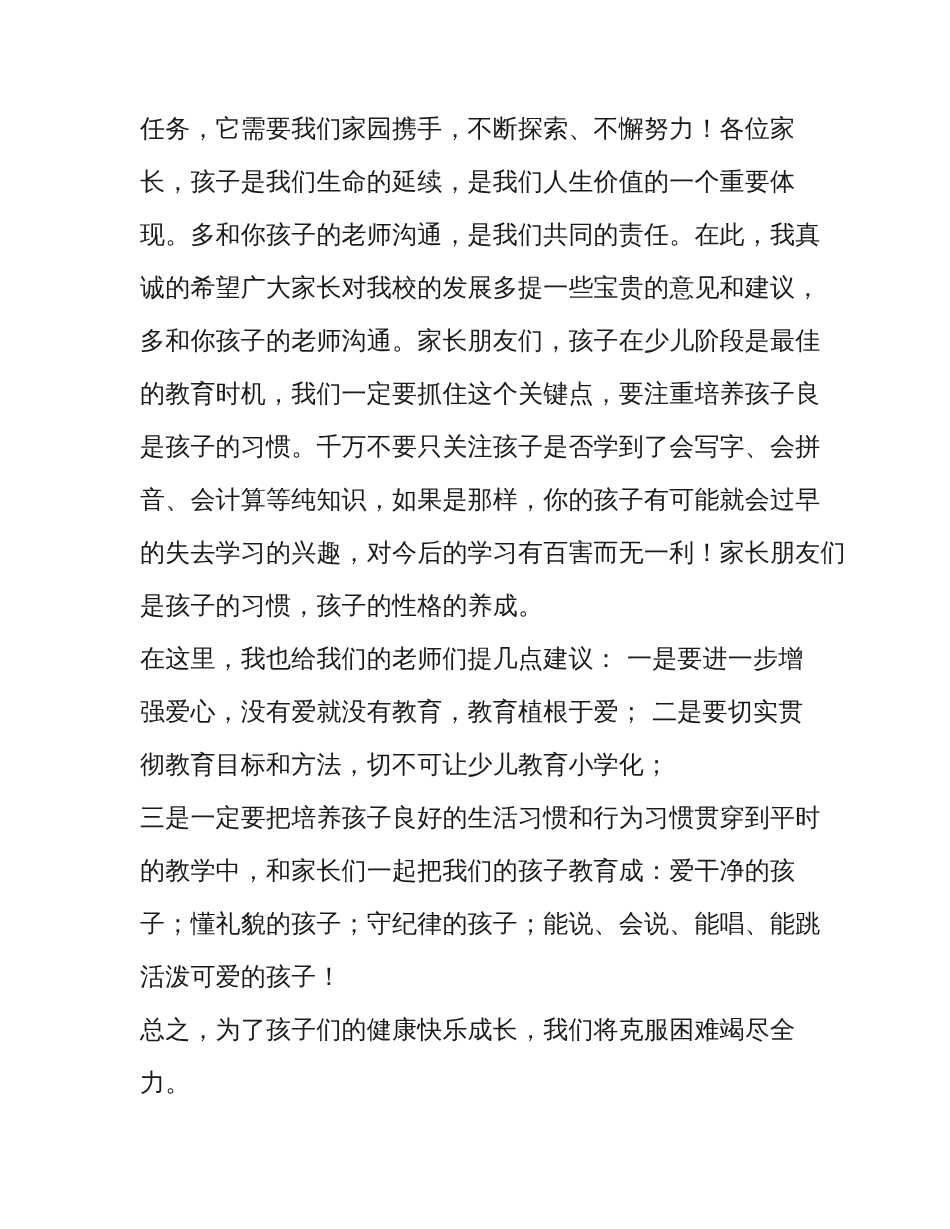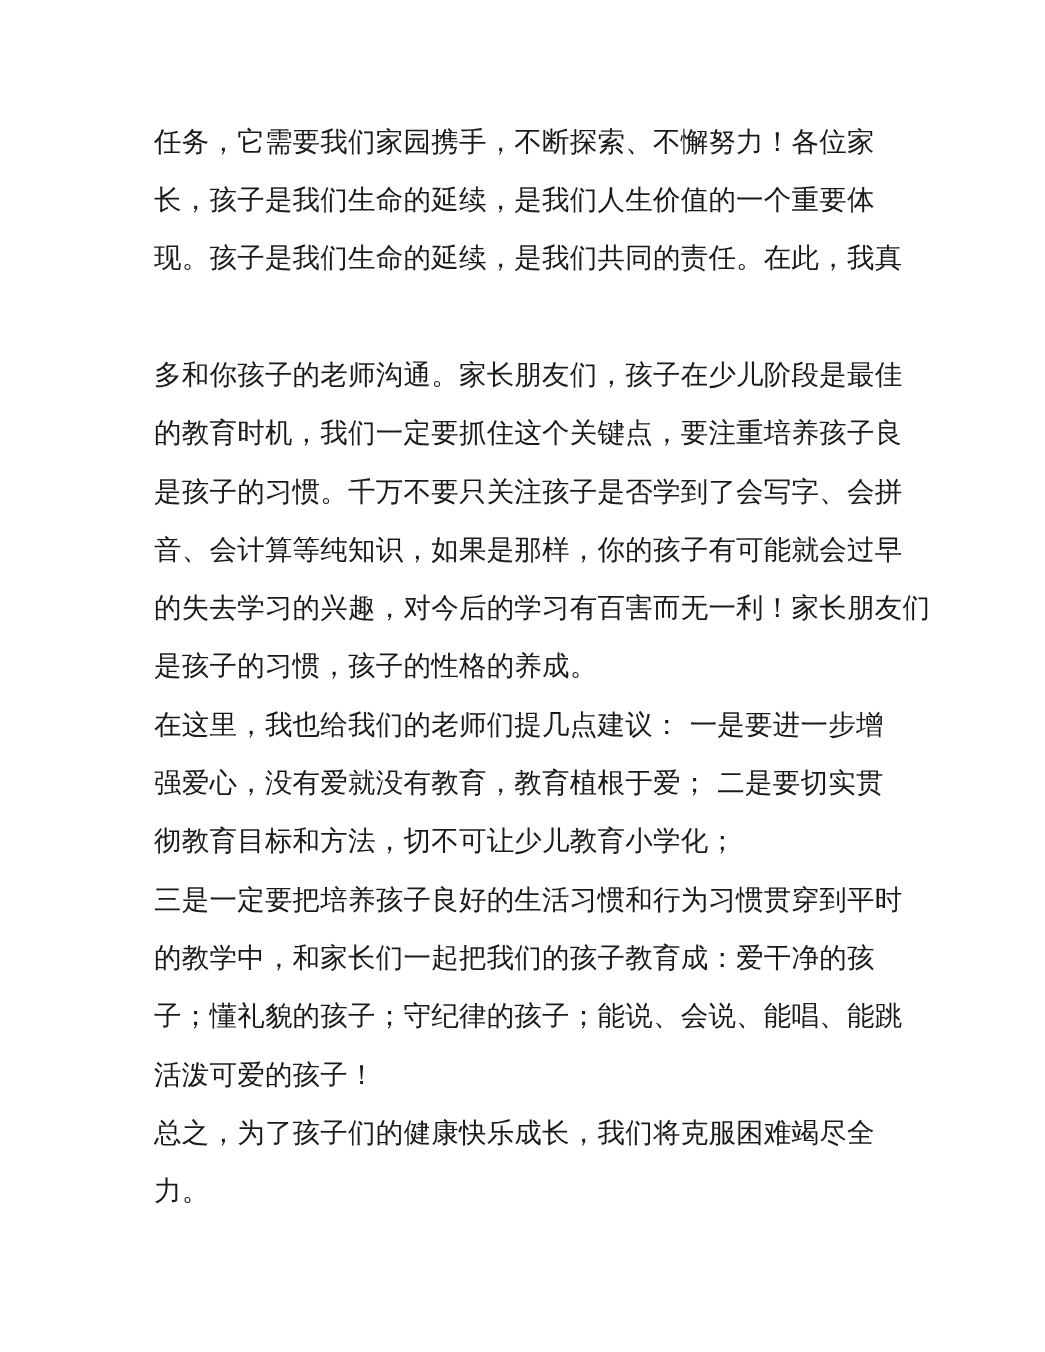--- a/index.html
+++ b/index.html
@@ -32,21 +32,22 @@
       white-space: nowrap;
       letter-spacing: 0.2px;
     }
   </style>
 </head>
 <body>
 
 <div class="page">
   <div class="line" style="top:114px">任务，它需要我们家园携手，不断探索、不懈努力！各位家</div>
   <div class="line" style="top:167px">长，孩子是我们生命的延续，是我们人生价值的一个重要体</div>
-  <div class="line" style="top:220px">现。孩子是我们生命的延续，是我们共同的责任。在此，我真</div>
+  <div class="line" style="top:220px">现。多和你孩子的老师沟通，是我们共同的责任。在此，我真</div>
+  <div class="line" style="top:273px">诚的希望广大家长对我校的发展多提一些宝贵的意见和建议，</div>
   <div class="line" style="top:326px">多和你孩子的老师沟通。家长朋友们，孩子在少儿阶段是最佳</div>
   <div class="line" style="top:379px">的教育时机，我们一定要抓住这个关键点，要注重培养孩子良</div>
   <div class="line" style="top:432px">是孩子的习惯。千万不要只关注孩子是否学到了会写字、会拼</div>
   <div class="line" style="top:485px">音、会计算等纯知识，如果是那样，你的孩子有可能就会过早</div>
   <div class="line" style="top:538px">的失去学习的兴趣，对今后的学习有百害而无一利！家长朋友们</div>
   <div class="line" style="top:591px">是孩子的习惯，孩子的性格的养成。</div>
   <div class="line" style="top:644px">在这里，我也给我们的老师们提几点建议： 一是要进一步增</div>
   <div class="line" style="top:697px">强爱心，没有爱就没有教育，教育植根于爱； 二是要切实贯</div>
   <div class="line" style="top:750px">彻教育目标和方法，切不可让少儿教育小学化；</div>
   <div class="line" style="top:803px">三是一定要把培养孩子良好的生活习惯和行为习惯贯穿到平时</div>

